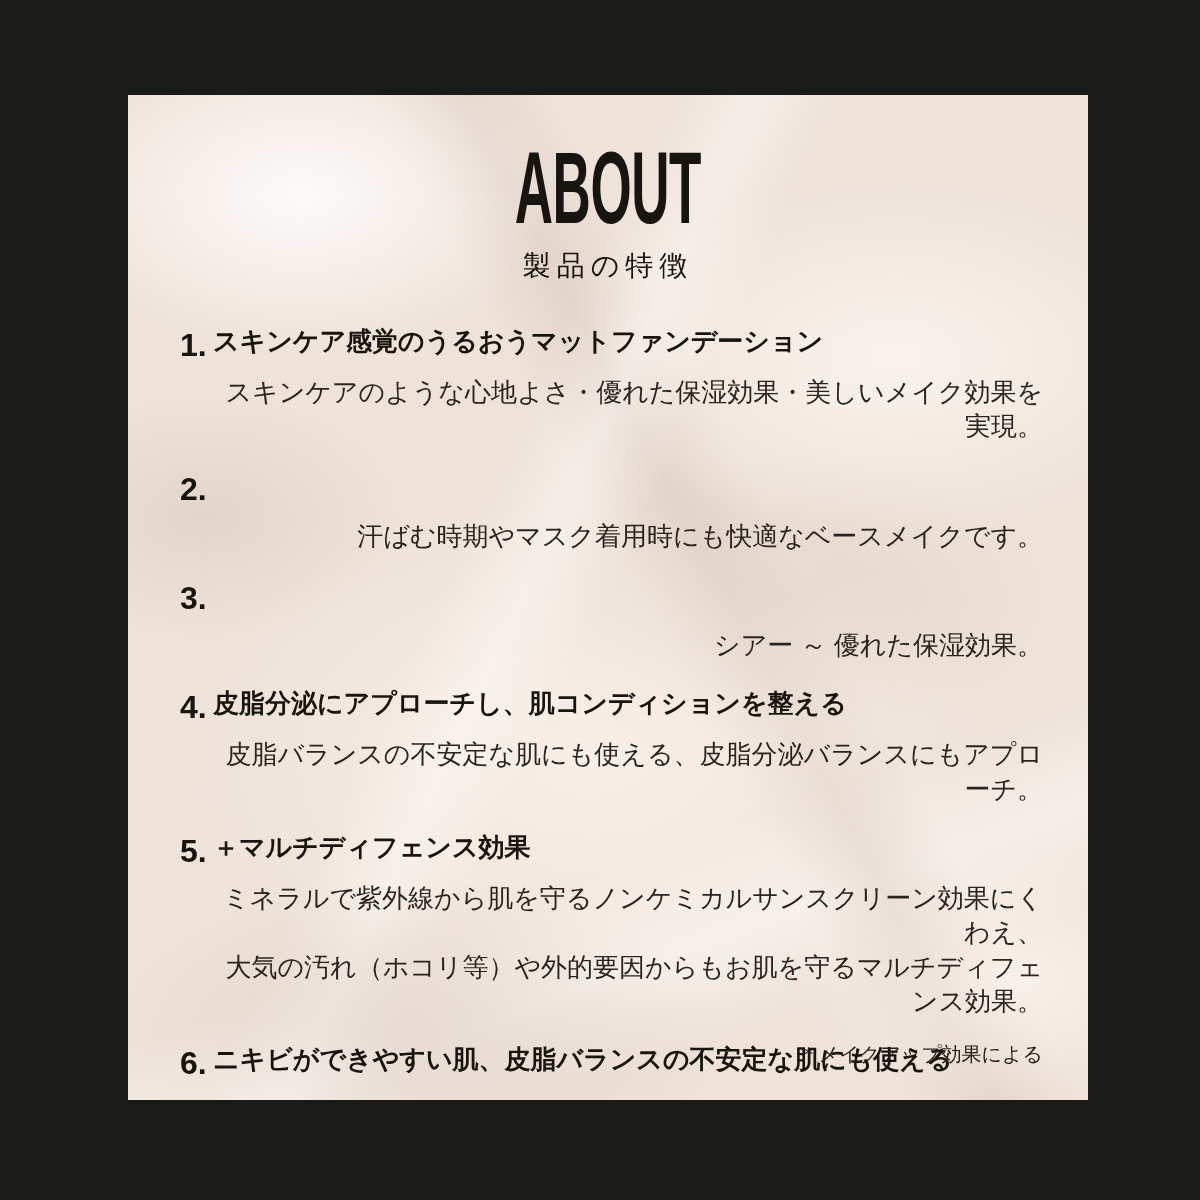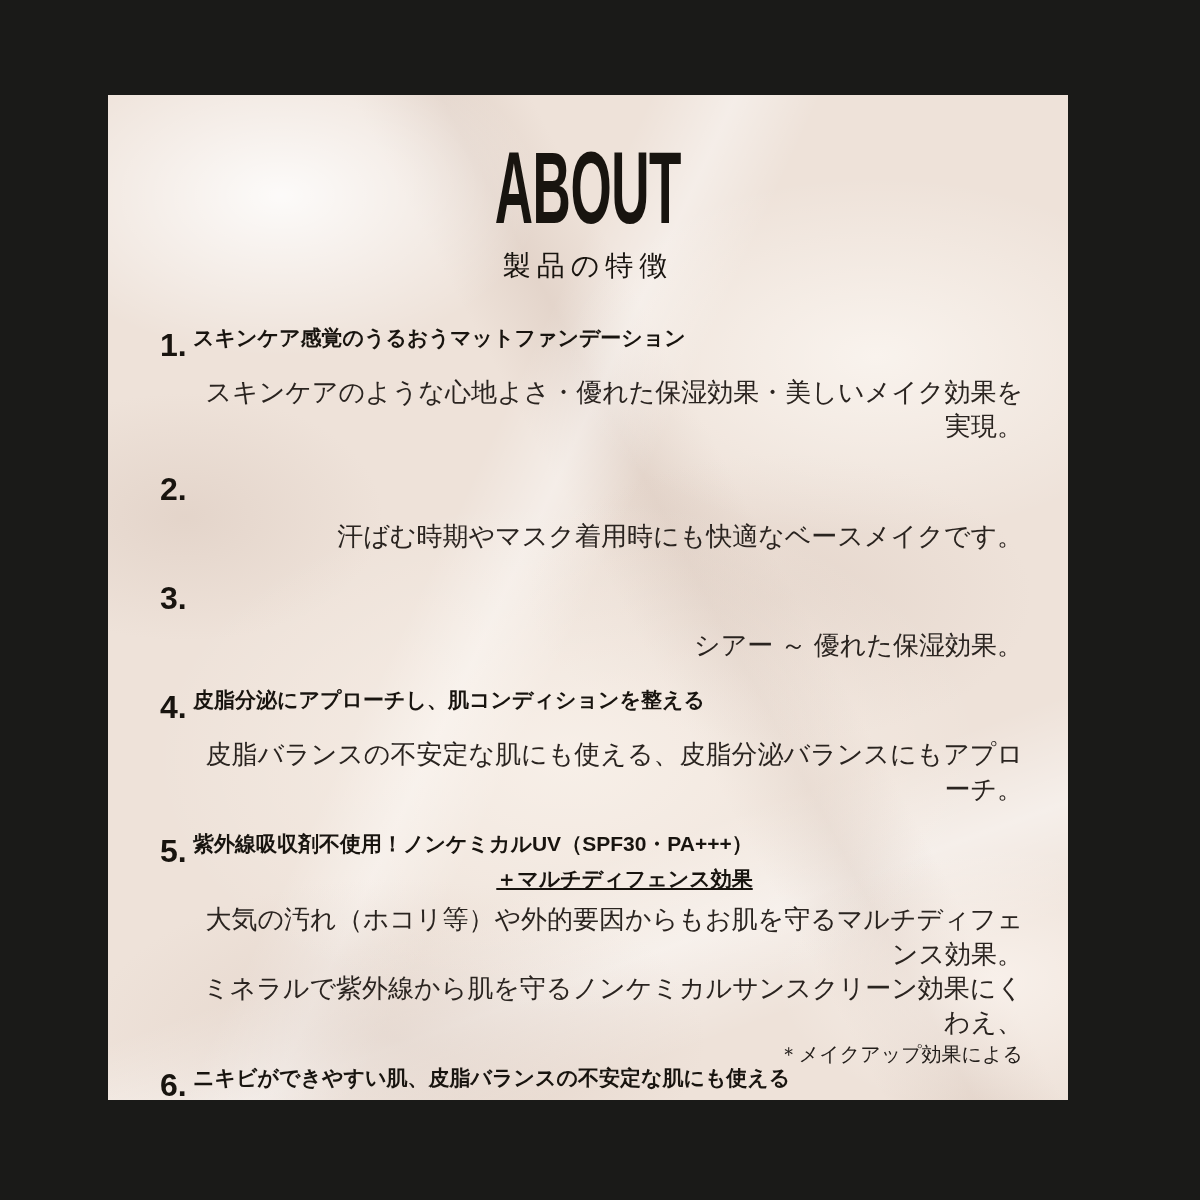--- a/index.html
+++ b/index.html
@@ -12,21 +12,21 @@
     overflow: hidden;
   }
   .stage {
     position: relative;
     width: 1200px;
     height: 1200px;
     background: #1a1a18;
   }
   .panel {
     position: absolute;
-    left: 108px;
+    left: 128px;
     top: 95px;
     width: 960px;
     height: 1005px;
     overflow: hidden;
     color: #221d1a;
     background-color: #eee2d9;
     background-image:
       radial-gradient(ellipse 420px 260px at 18% 10%, rgba(255,255,255,0.85), rgba(255,255,255,0) 62%),
       radial-gradient(ellipse 520px 300px at 80% 26%, rgba(255,252,248,0.65), rgba(255,255,255,0) 60%),
       radial-gradient(ellipse 640px 400px at 48% 66%, rgba(255,250,244,0.55), rgba(255,255,255,0) 65%),
@@ -74,24 +74,23 @@
   .num {
     font-weight: 700;
     font-size: 32px;
     line-height: 1.25;
     width: 33px;
     flex: 0 0 33px;
     color: #18140f;
   }
   .heading-text {
     font-weight: 700;
-    font-size: 21px;
+    font-size: 26px;
     line-height: 1.25;
     color: #18140f;
-    text-align: right;
   }
   .heading-text .hline { display: block; }
   .heading-text .hline + .hline { margin-top: 9px; text-decoration: underline; }
   .desc {
     margin: 10px 0 0 27px;
     font-size: 26px;
     line-height: 1.32;
     color: #2a2420;
     text-align: right;
   }
@@ -154,27 +153,26 @@
         </div>
         <div class="desc">
           <span class="dline">皮脂バランスの不安定な肌にも使える、皮脂分泌バランスにもアプローチ。</span>
         </div>
       </li>
 
       <li class="feature">
         <div class="heading-row">
           <span class="num">5.</span>
           <span class="heading-text">
-            <span class="hline">紫外線吸収剤不使用！ノンケミカルUV（SPF30・PA+++）</span>
             <span class="hline">＋マルチディフェンス効果</span>
           </span>
         </div>
         <div class="desc">
+          <span class="dline">ミネラルで紫外線から肌を守るノンケミカルサンスクリーン効果にくわえ、</span>
           <span class="dline">大気の汚れ（ホコリ等）や外的要因からもお肌を守るマルチディフェンス効果。</span>
-          <span class="dline">ミネラルで紫外線から肌を守るノンケミカルサンスクリーン効果にくわえ、</span>
         </div>
       </li>
 
       <li class="feature">
         <div class="heading-row">
           <span class="num">6.</span>
           <span class="heading-text">
             <span class="hline">ニキビができやすい肌、皮脂バランスの不安定な肌にも使える</span>
           </span>
         </div>

